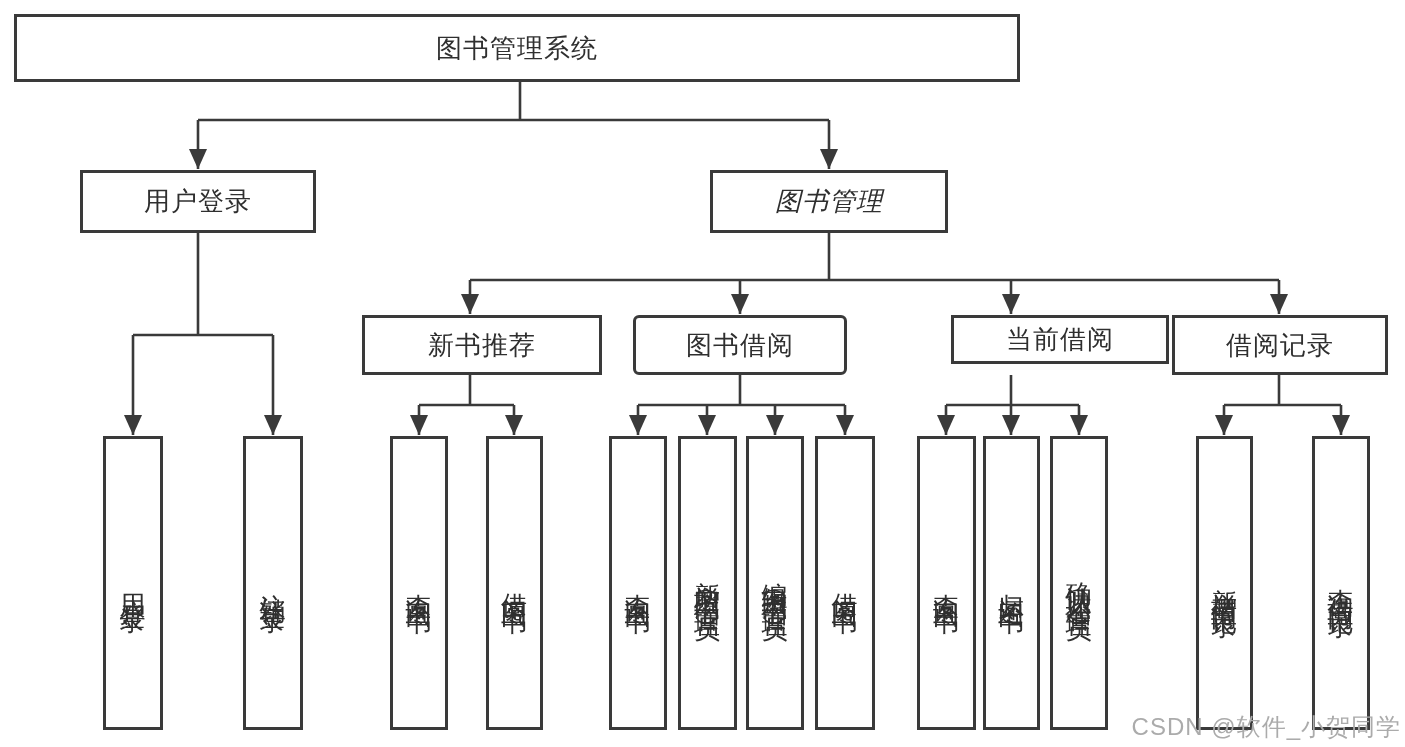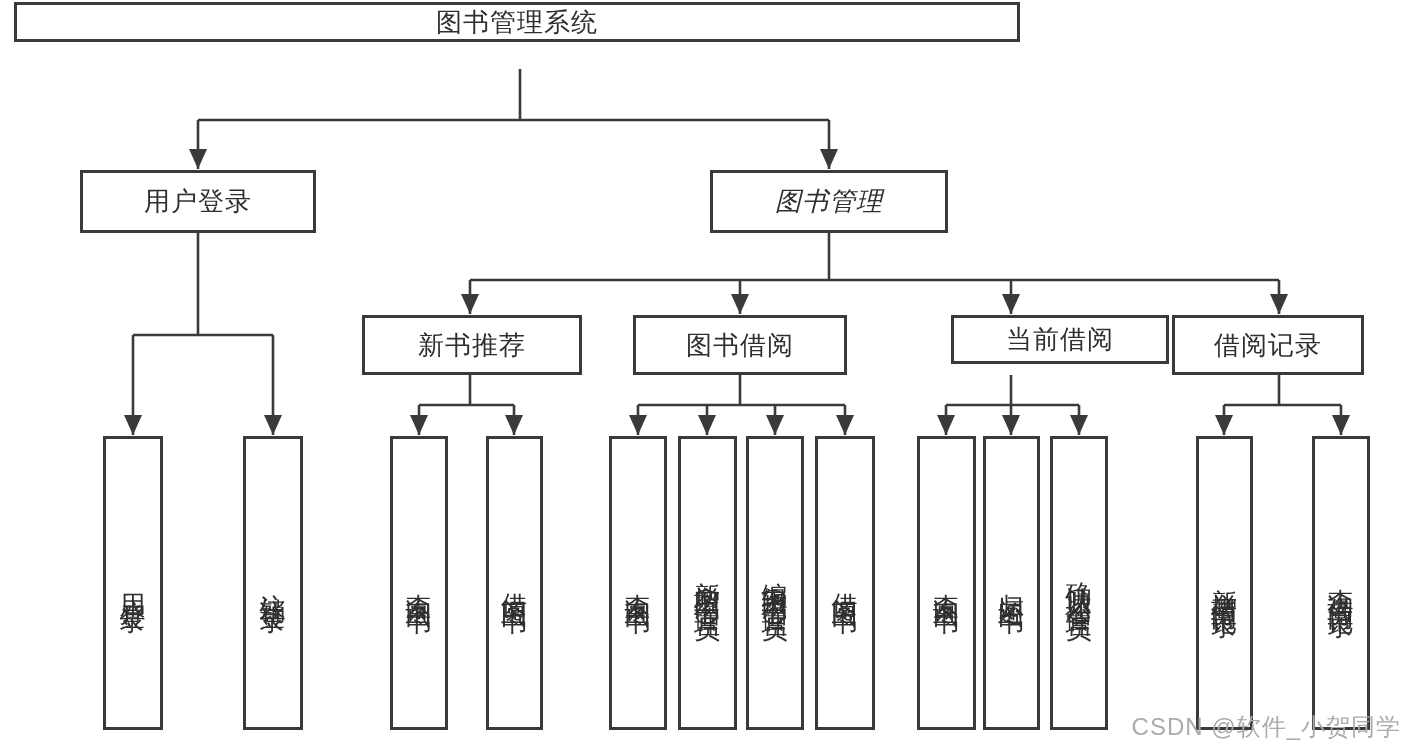--- a/index.html
+++ b/index.html
@@ -87,41 +87,41 @@
     <path d="M845,405 V435" marker-end="url(#ah)"></path>
 
     <path d="M946,405 V435" marker-end="url(#ah)"></path>
     <path d="M1011,405 V435" marker-end="url(#ah)"></path>
     <path d="M1079,405 V435" marker-end="url(#ah)"></path>
 
     <path d="M1224,405 V435" marker-end="url(#ah)"></path>
     <path d="M1341,405 V435" marker-end="url(#ah)"></path>
   </svg>
 
-  <div class="box hbox" style="left:14px;top:2px;width:1006px;height:40px;">
+  <div class="box hbox" style="left:14px;top:14px;width:1006px;height:68px;">
     <span>图书管理系统</span>
   </div>
 
   <div class="box hbox" style="left:80px;top:170px;width:236px;height:63px;">
     <span>用户登录</span>
   </div>
   <div class="box hbox" style="left:710px;top:170px;width:238px;height:63px;font-style:italic;">
     <span>图书管理</span>
   </div>
 
-  <div class="box hbox" style="left:362px;top:315px;width:220px;height:60px;">
+  <div class="box hbox" style="left:362px;top:315px;width:240px;height:60px;">
     <span>新书推荐</span>
   </div>
-  <div class="box hbox" style="left:633px;top:315px;width:214px;height:60px;">
+  <div class="box hbox" style="left:633px;top:315px;width:214px;height:60px;border-radius:6px;">
     <span>图书借阅</span>
   </div>
   <div class="box hbox" style="left:951px;top:315px;width:218px;height:49px;">
     <span>当前借阅</span>
   </div>
-  <div class="box hbox" style="left:1172px;top:315px;width:192px;height:60px;">
+  <div class="box hbox" style="left:1172px;top:315px;width:216px;height:60px;">
     <span>借阅记录</span>
   </div>
 
   <div class="box vbox" style="left:103px;">
     <span class="vtext">用户登录</span>
   </div>
   <div class="box vbox" style="left:243px;">
     <span class="vtext">注销登录</span>
   </div>
 

